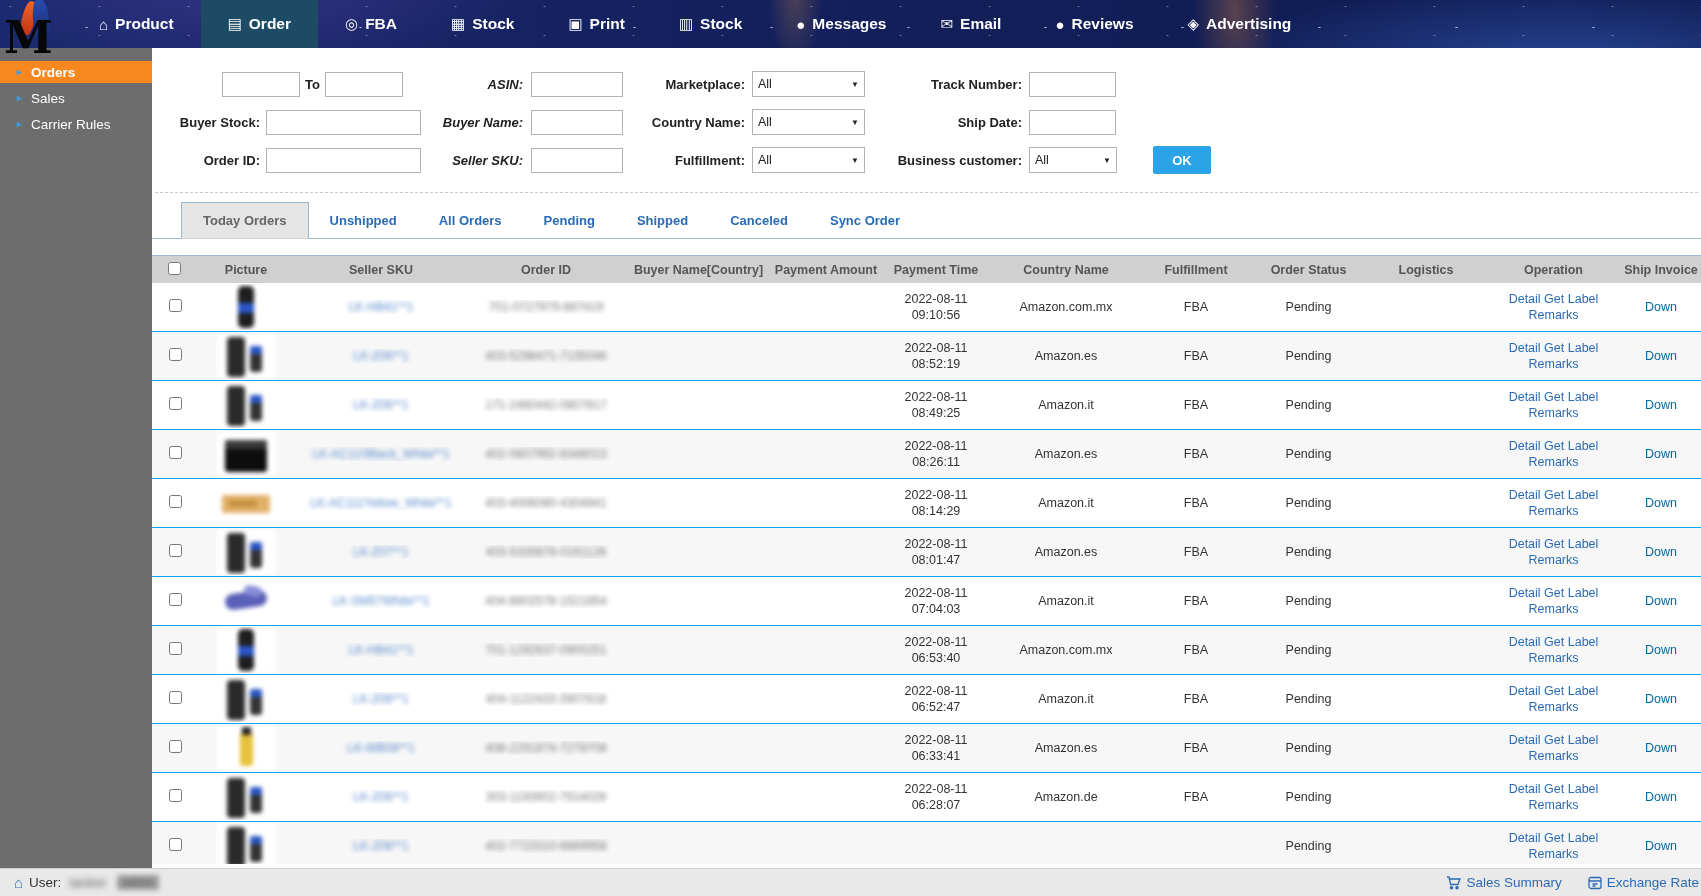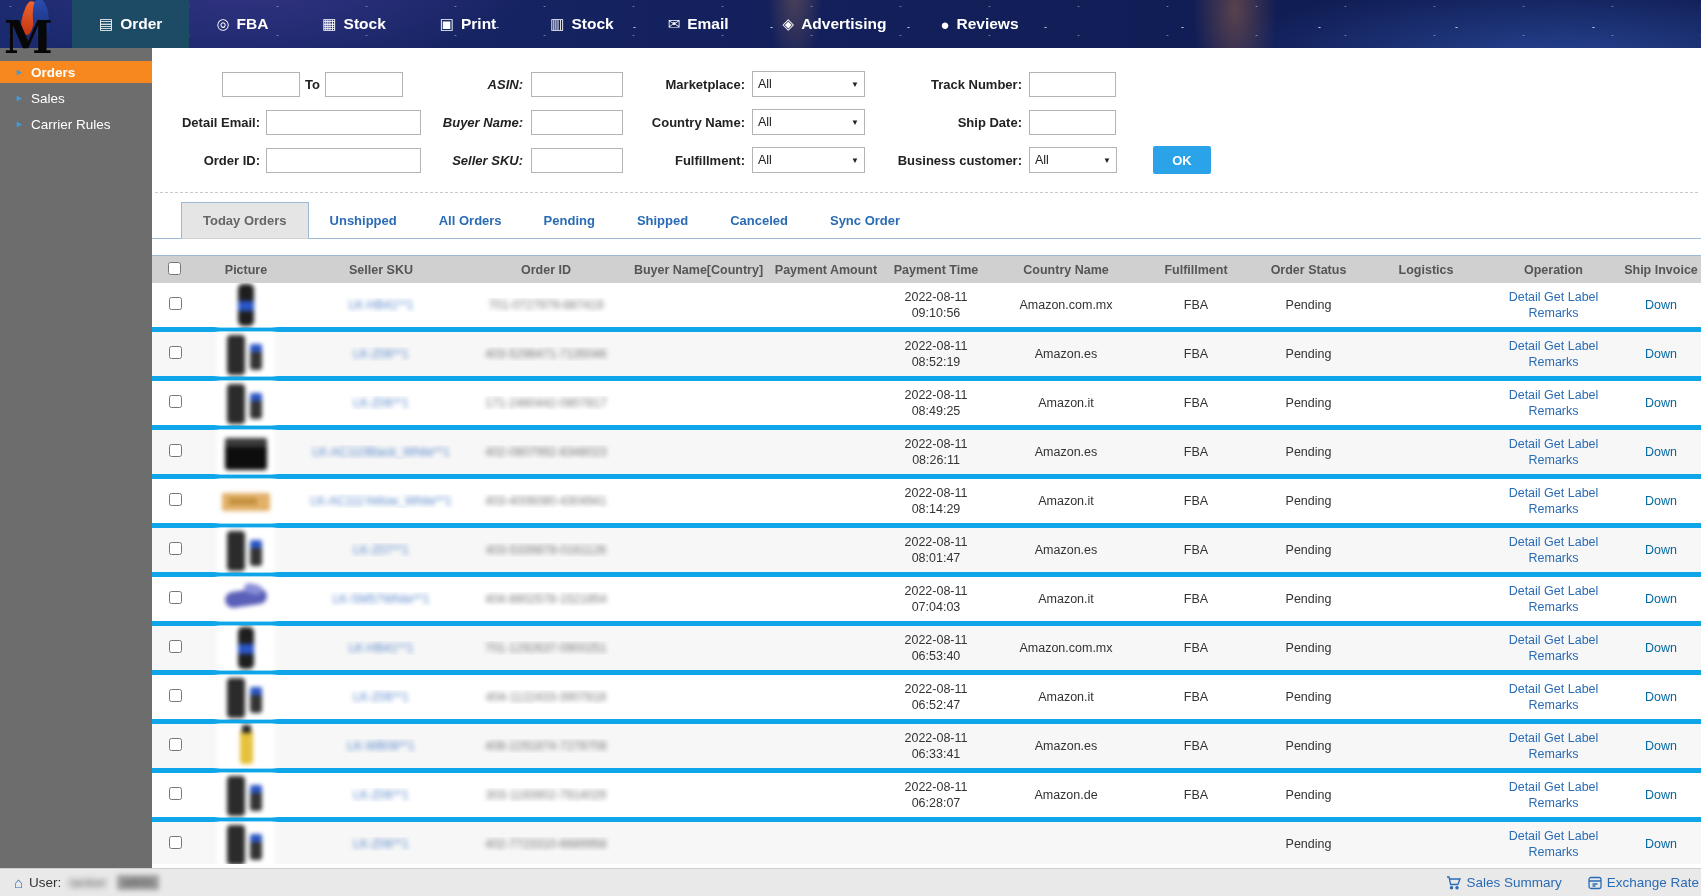--- a/index.html
+++ b/index.html
@@ -86,21 +86,21 @@
     color:#666; margin-bottom:-1px; }
 
   
   .thead { display:flex; align-items:center; height:28px; background:#d0d0d0; border-top:1px solid #9cb8d2;
     margin-top:16px; font-weight:bold; font-size:12.5px; color:#555; }
   .cell { flex:none; text-align:center; overflow:hidden; }
   .c-check{width:44px;} .c-pic{width:100px;} .c-sku{width:170px;} .c-oid{width:160px;}
   .c-buyer{width:145px;} .c-amt{width:110px;} .c-time{width:110px;} .c-country{width:150px;}
   .c-ful{width:110px;} .c-status{width:115px;} .c-log{width:120px;} .c-op{width:135px;} .c-inv{width:80px;}
   .tbody { height:581px; overflow:hidden; }
-  .trow { display:flex; align-items:center; height:49px; border-bottom:5px solid #0ea5e9; font-size:12.5px; color:#333; }
+  .trow { display:flex; align-items:center; height:49px; border-bottom:1px solid #0ea5e9; font-size:12.5px; color:#333; }
   .trow:nth-child(even){ background:#f7f7f7; }
   .trow input[type=checkbox]{ margin-left:2px; }
   .blur-link { color:#3b72c0; filter:blur(2.6px); opacity:.85; cursor:pointer; text-decoration:none; font-size:12px; white-space:nowrap; }
   .blur-text { color:#555; filter:blur(2.8px); opacity:.8; font-size:12px; white-space:nowrap; }
   .two-line span{ display:block; line-height:1.32; }
   .op-link{ display:block; color:#2a6bb5; line-height:1.3; text-decoration:none; cursor:pointer; }
   .inv-link{ color:#0369a1; text-decoration:none; cursor:pointer; }
 
   
   .pic { position:relative; width:58px; height:46px; margin:0 auto; background:#fff; filter:blur(2px); cursor:pointer; }
@@ -138,20 +138,24 @@
 <div class="page">
 
   <header class="topnav">
     <div class="logo">
       <i class="flame-red"></i>
       <i class="flame-blue"></i>
       <span class="logo-m">M</span>
     </div>
     <nav class="nav-items">
 
+        <a class="nav-item">
+          <span class="nav-icon" data-icon="home-icon"></span>
+          <span class="nav-label">Product</span>
+        </a>
 
         <a class="nav-item" data-active="true">
           <span class="nav-icon" data-icon="order-grid-icon"></span>
           <span class="nav-label">Order</span>
         </a>
 
         <a class="nav-item">
           <span class="nav-icon" data-icon="coin-icon"></span>
           <span class="nav-label">FBA</span>
         </a>
@@ -164,34 +168,38 @@
         <a class="nav-item">
           <span class="nav-icon" data-icon="printer-icon"></span>
           <span class="nav-label">Print</span>
         </a>
 
         <a class="nav-item">
           <span class="nav-icon" data-icon="clipboard-icon"></span>
           <span class="nav-label">Stock</span>
         </a>
 
+        <a class="nav-item">
+          <span class="nav-icon" data-icon="chat-icon"></span>
+          <span class="nav-label">Messages</span>
+        </a>
 
         <a class="nav-item">
           <span class="nav-icon" data-icon="envelope-icon"></span>
           <span class="nav-label">Email</span>
         </a>
 
         <a class="nav-item">
+          <span class="nav-icon" data-icon="speech-bubble-icon"></span>
+          <span class="nav-label">Reviews</span>
+        </a>
+
+        <a class="nav-item">
           <span class="nav-icon" data-icon="tag-icon"></span>
           <span class="nav-label">Advertising</span>
-        </a>
-
-        <a class="nav-item">
-          <span class="nav-icon" data-icon="speech-bubble-icon"></span>
-          <span class="nav-label">Reviews</span>
         </a>
 
       </nav>
   </header>
 
   <aside class="sidebar">
 
       <div class="side-item" data-active="true">
         <span class="side-arrow">►</span>
         <span>Orders</span>
@@ -223,21 +231,21 @@
         <span class="f-label w2">ASIN:</span>
         <span class="f-slot2"><input class="f-input in-mid" style=""></span>
         <span class="f-label w3">Marketplace:</span>
         <span class="f-slot3">
           <span class="sel-wrap"><select><option>All</option></select><span class="sel-caret">▼</span></span>
         </span>
         <span class="f-label w4">Track Number:</span>
         <span class="f-slot4"><input class="f-input in-right" style=""></span>
       </div>
       <div class="f-row">
-        <span class="f-label w1">Detail Email:</span>
+        <span class="f-label w1">Buyer Stock:</span>
         <span class="f-slot1"><input class="f-input in-wide" style=""></span>
         <span class="f-label w2">Buyer Name:</span>
         <span class="f-slot2"><input class="f-input in-mid" style=""></span>
         <span class="f-label w3">Country Name:</span>
         <span class="f-slot3">
           <span class="sel-wrap"><select><option>All</option></select><span class="sel-caret">▼</span></span>
         </span>
         <span class="f-label w4">Ship Date:</span>
         <span class="f-slot4"><input class="f-input in-right" style=""></span>
       </div>

